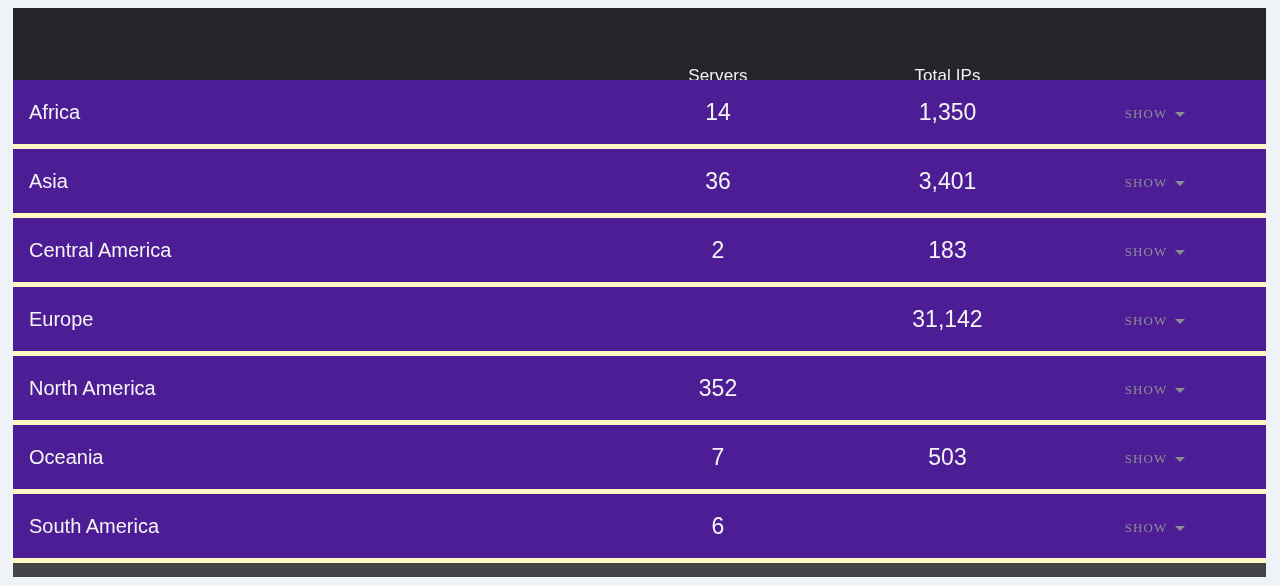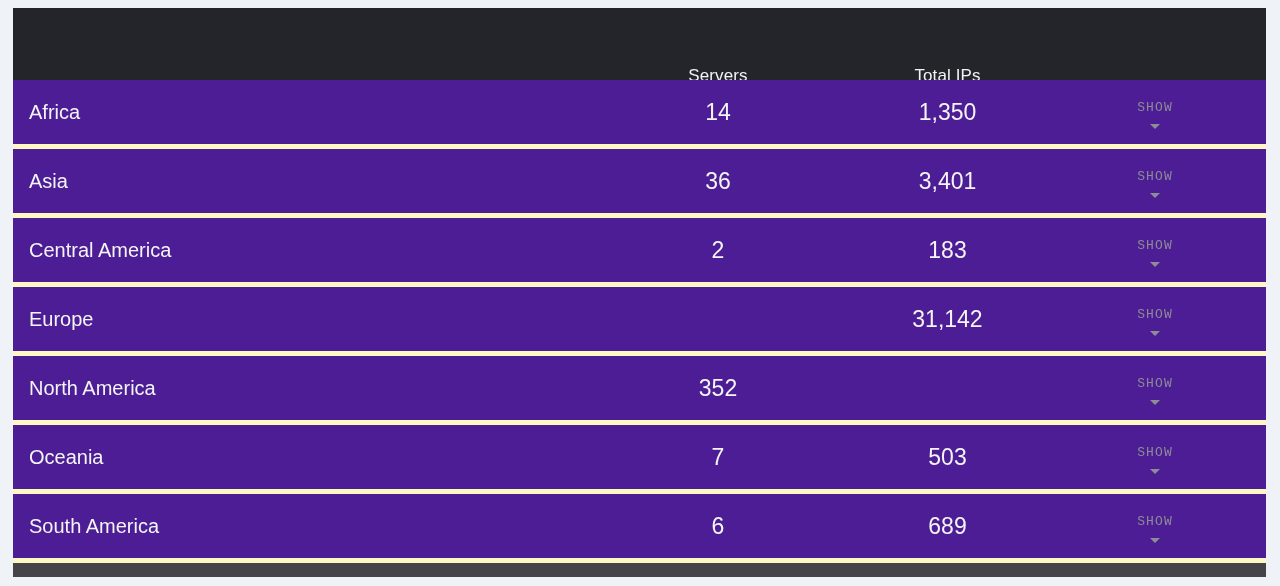--- a/index.html
+++ b/index.html
@@ -137,25 +137,24 @@
 
   .show-btn {
     background: transparent;
     border: 0;
     padding: 0;
     cursor: pointer;
     display: inline-flex;
     align-items: center;
     gap: 8px;
     color: #8d8d93;
-    font-family: Liberation Mono, monospace;
+    font-family: Liberation Serif, serif;
     font-size: 13px;
     letter-spacing: 1.1px;
     line-height: 16px;
-    flex-direction: column;
   }
 
   .caret-down {
     width: 0; height: 0;
     border-left: 5px solid transparent;
     border-right: 5px solid transparent;
     border-top: 5px solid #8d8d93;
     display: block;
   }
 </style>
@@ -239,21 +238,20 @@
       <button class="show-btn">
         <span>SHOW</span>
         <span class="caret-down"></span>
       </button>
     </div>
   </div>
 
   <div class="row">
     <div class="cell-region">South America</div>
     <div class="cell-num cell-servers">6</div>
-    <div class="cell-num cell-totalips">689</div>
     <div class="show-cell">
       <button class="show-btn">
         <span>SHOW</span>
         <span class="caret-down"></span>
       </button>
     </div>
   </div>
 </div>
 
 </div>

